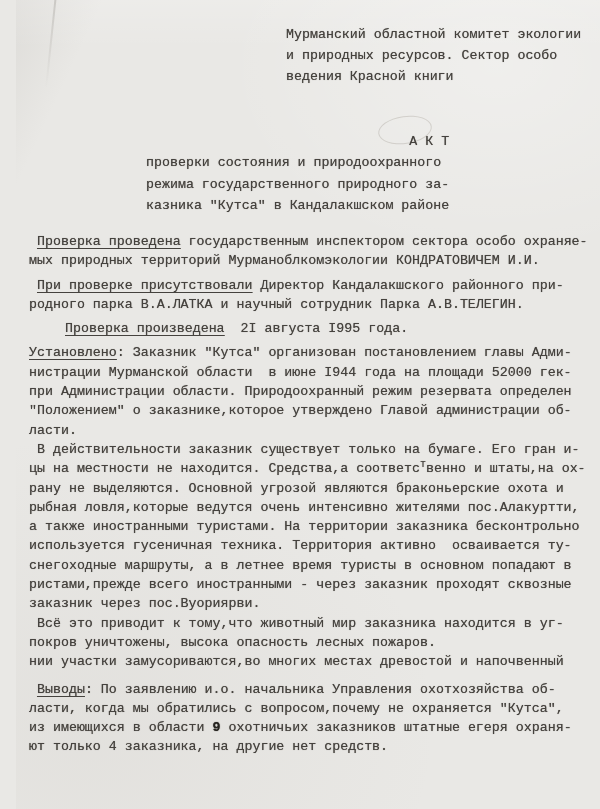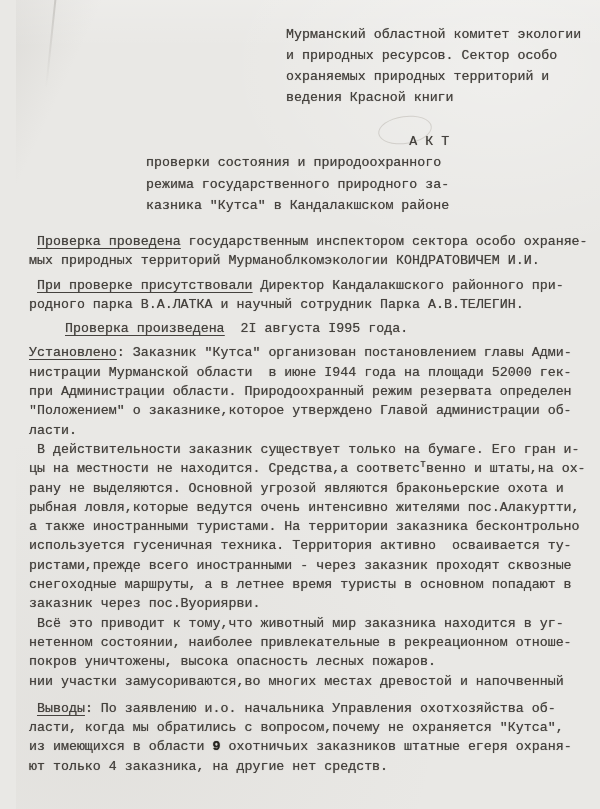--- a/index.html
+++ b/index.html
@@ -80,21 +80,20 @@
 </head>
 <body>
 
 <div class="paper">
   <div class="crease"></div>
   <div class="pen-mark"></div>
 
   <div class="header-block">
       <div class="line">Мурманский областной комитет экологии</div>
       <div class="line">и природных ресурсов. Сектор особо</div>
-      <div class="line">охраняемых природных территорий и</div>
       <div class="line">ведения Красной книги</div>
     </div>
 
   <div class="title-block">
     <div class="line akt-heading">А К Т</div>
     <div>
         <div class="line">проверки состояния и природоохранного</div>
         <div class="line">режима государственного природного за-</div>
         <div class="line">казника "Кутса" в Кандалакшском районе</div>
       </div>
@@ -119,27 +118,26 @@
         <div class="line"><span>"Положением" о заказнике,которое утверждено Главой администрации об-</span></div>
         <div class="line"><span>ласти.</span></div>
       </div>
       <div class="paragraph" style="margin-top: 0px;">
         <div class="line"><span> В действительности заказник существует только на бумаге. Его гран и-</span></div>
         <div class="line"><span>цы на местности не находится. Средства,а соответс</span><span class="sup">т</span><span>венно и штаты,на ох-</span></div>
         <div class="line"><span>рану не выделяются. Основной угрозой являются браконьерские охота и</span></div>
         <div class="line"><span>рыбная ловля,которые ведутся очень интенсивно жителями пос.Алакуртти,</span></div>
         <div class="line"><span>а также иностранными туристами. На территории заказника бесконтрольно</span></div>
         <div class="line"><span>используется гусеничная техника. Территория активно  осваивается ту-</span></div>
+        <div class="line"><span>снегоходные маршруты, а в летнее время туристы в основном попадают в</span></div>
         <div class="line"><span>ристами,прежде всего иностранными - через заказник проходят сквозные</span></div>
-        <div class="line"><span>снегоходные маршруты, а в летнее время туристы в основном попадают в</span></div>
         <div class="line"><span>заказник через пос.Вуориярви.</span></div>
       </div>
       <div class="paragraph" style="margin-top: 0px;">
         <div class="line"><span> Всё это приводит к тому,что животный мир заказника находится в уг-</span></div>
-        <div class="line"><span>нетенном состоянии, наиболее привлекательные в рекреационном отноше-</span></div>
         <div class="line"><span>покров уничтожены, высока опасность лесных пожаров.</span></div>
         <div class="line"><span>нии участки замусориваются,во многих местах древостой и напочвенный</span></div>
       </div>
       <div class="paragraph" style="margin-top: 8px;">
         <div class="line"><span> </span><span class="u">Выводы</span><span>: По заявлению и.о. начальника Управления охотхозяйства об-</span></div>
         <div class="line"><span>ласти, когда мы обратились с вопросом,почему не охраняется "Кутса",</span></div>
         <div class="line"><span>из имеющихся в области </span><span class="b">9</span><span> охотничьих заказников штатные егеря охраня-</span></div>
         <div class="line"><span>ют только 4 заказника, на другие нет средств.</span></div>
       </div>
     </div>

